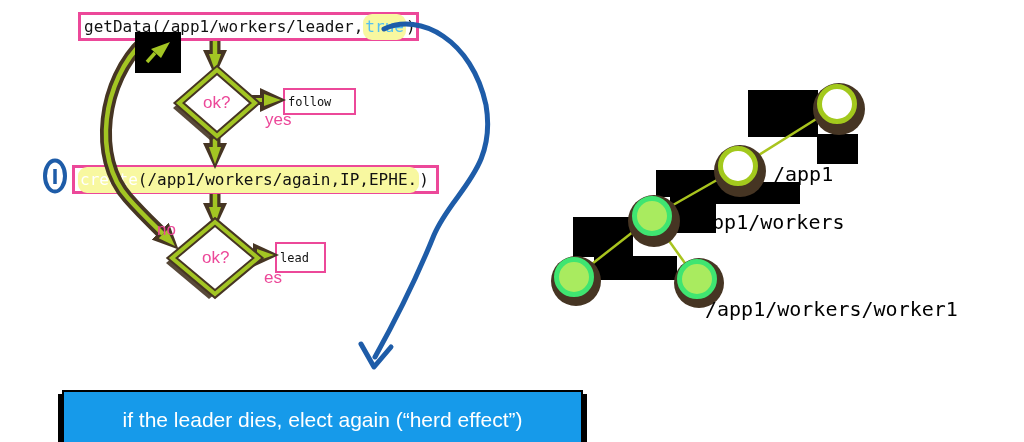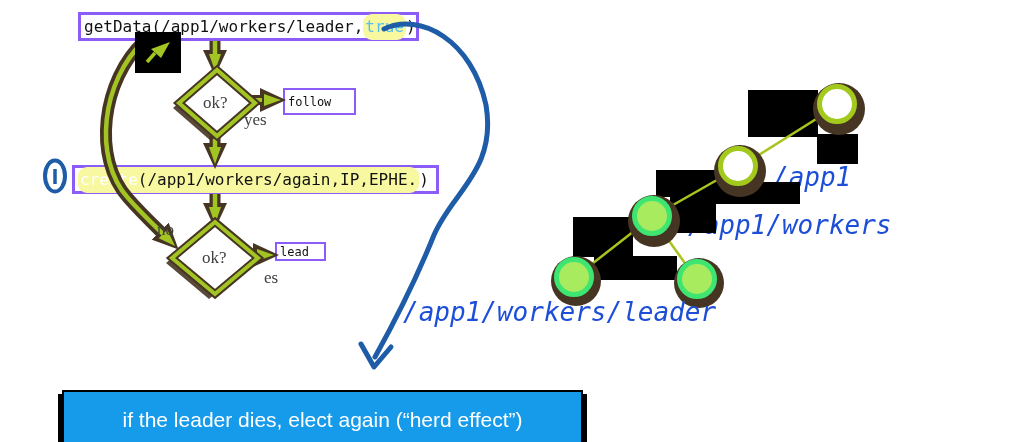--- a/index.html
+++ b/index.html
@@ -4,35 +4,35 @@
 <style>
   :root{
     --arrow-brown:#463523; --accent-green:#A3C523; --edge-green:#A9C41E;
     --node-fill-green:#A9EB5F; --node-ring-green:#3FE571; --node-ring-olive:#A3C91D;
     --highlight-yellow:#F8F8A0; --true-blue:#54C0F0; --curve-blue:#1E5CA8;
     --callout-blue:#169AEA; --callout-text:#FFFFFF;
   }
   html,body{margin:0;padding:0;background:#fff;}
   .stage{position:relative;width:1024px;height:442px;overflow:hidden;background:#fff;
          font-family:"DejaVu Sans Mono","Liberation Mono",monospace;}
-  .codebox{position:absolute;background:#fff;border:3px solid #8b5cf6;color:#111;
+  .codebox{position:absolute;background:#fff;border:3px solid #ec4899;color:#111;
            font-size:16px;line-height:22px;white-space:nowrap;z-index:1;
            display:flex;align-items:center;padding:0 3px;box-sizing:border-box;}
   .getdata{left:78px;top:12px;width:341px;height:29px;}
   .create{left:72px;top:165px;width:367px;height:29px;}
   .small{font-size:12px;border-width:2.5px;justify-content:flex-start;}
   .follow{left:283px;top:88px;width:73px;height:27px;}
-  .lead{left:275px;top:242px;width:51px;height:19px;}
+  .lead{left:275px;top:242px;width:51px;height:31px;}
   .hl{background:var(--highlight-yellow);border-radius:9px;padding:2px 2px;}
   .hl.blue{color:var(--true-blue);}
   .kw{color:#fff;}
-  .lbl{position:absolute;font-family:Liberation Serif, serif;font-size:17px;
-       color:#404040;z-index:3;white-space:nowrap;}
+  .lbl{position:absolute;font-family:Liberation Sans, sans-serif;font-size:17px;
+       color:#ec4899;z-index:3;white-space:nowrap;}
   .treelbl{position:absolute;font-family:"DejaVu Sans Mono","Liberation Mono",monospace;
-           font-size:26px;color:#1d4ed8;white-space:nowrap;z-index:1;font-style:italic;}
+           font-size:20px;color:#000000;white-space:nowrap;z-index:1;}
   .treelbl.front{z-index:3;}
   svg.overlay{position:absolute;left:0;top:0;z-index:2;pointer-events:none;}
   .c-brown-s{stroke:var(--arrow-brown);fill:none;}
   .c-brown-f{fill:var(--arrow-brown);}
   .c-green-s{stroke:var(--accent-green);fill:none;}
   .c-green-f{fill:var(--accent-green);}
   .c-edge{stroke:var(--edge-green);fill:none;}
   .c-blue{stroke:var(--curve-blue);fill:none;}
   .nfill{fill:var(--node-fill-green);stroke:var(--node-ring-green);stroke-width:5;}
   .nwhite{fill:#fff;stroke:var(--node-ring-olive);stroke-width:5;}
@@ -59,21 +59,21 @@
 
   <div class="codebox small follow">
       <span>follow</span>
     </div>
   <div class="codebox small lead">
       <span>lead</span>
     </div>
 
   <div class="treelbl" style="left:773px;top:162px;">/app1</div>
   <div class="treelbl" style="left:688px;top:210px;">/app1/workers</div>
-  <div class="treelbl front" style="left:403px;top:297px;">/app1/workers/leader</div>
+  <div class="treelbl front" style="left:705px;top:297px;">/app1/workers/worker1</div>
 
   <svg class="overlay" width="1024" height="442" viewBox="0 0 1024 442">
     <defs>
       <marker id="ah" markerUnits="userSpaceOnUse" markerWidth="26" markerHeight="24" refX="4" refY="12" orient="auto">
         <polygon points="0,0 26,12 0,24" class="c-brown-f"></polygon>
         <polygon points="4,6 21,12 4,18" class="c-green-f"></polygon>
       </marker>
     </defs>
 
     <path d="M144,41 C102,80 92,158 128,198 C142,214 154,225 163,234" class="c-brown-s" stroke-width="12" marker-end="url(#ah)"></path>
@@ -160,21 +160,21 @@
       <circle cx="576" cy="281" r="25" class="c-brown-f"></circle>
       <circle cx="574" cy="277" r="17.5" class="nfill"></circle>
     </g>
     <g>
       <circle cx="699" cy="283" r="25" class="c-brown-f"></circle>
       <circle cx="697" cy="279" r="17.5" class="nfill"></circle>
     </g>
   </svg>
 
   <div class="lbl" style="left:203px;top:93px;">ok?</div>
-  <div class="lbl" style="left:244px;top:110px;">yes</div>
+  <div class="lbl" style="left:265px;top:110px;">yes</div>
   <div class="lbl" style="left:157px;top:220px;">no</div>
   <div class="lbl" style="left:202px;top:248px;">ok?</div>
   <div class="lbl" style="left:264px;top:268px;">es</div>
 
   <div class="callout">
     <span>if the leader dies, elect again (“herd effect”)</span>
   </div>
 
 </div>
 

